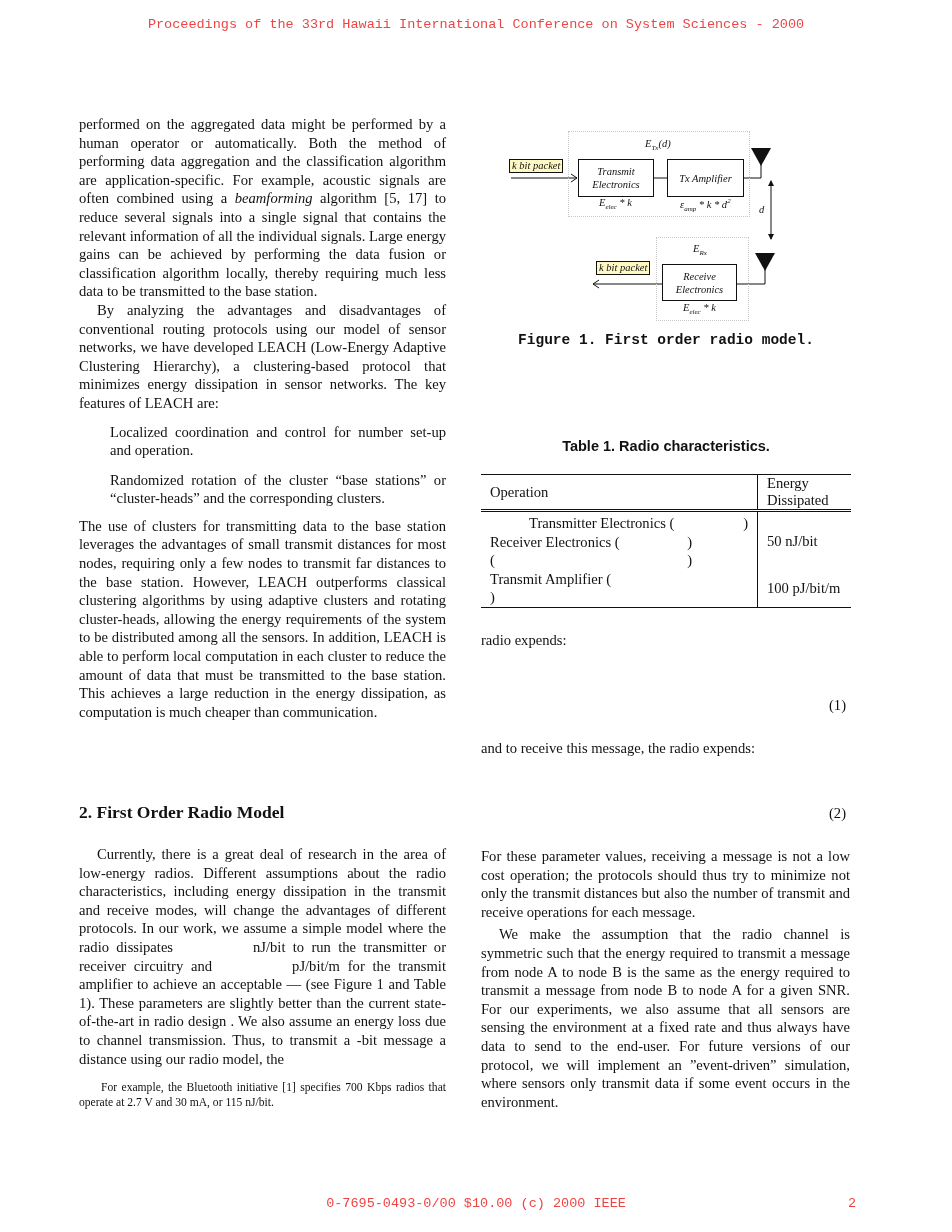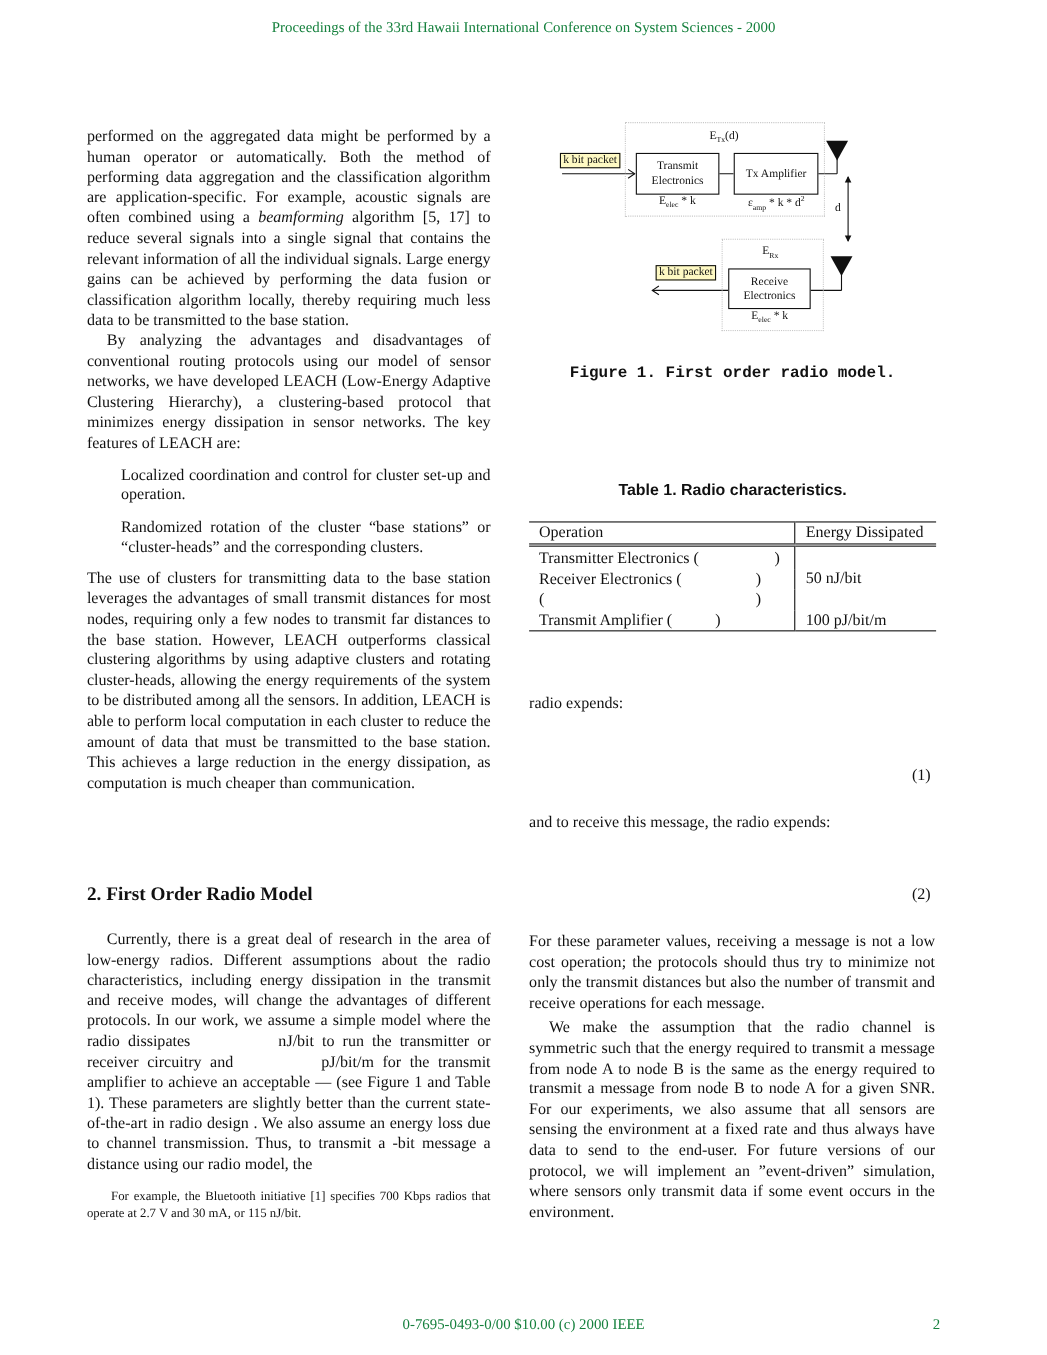--- a/index.html
+++ b/index.html
@@ -1,21 +1,21 @@
 <!DOCTYPE html>
 <html><head>
   <meta charset="utf-8">
   <style>
     html, body { margin: 0; padding: 0; background: #ffffff; }
     body {
       width: 952px; height: 1232px; position: relative; overflow: hidden;
       font-family: "Liberation Serif", serif; color: #111;
     }
     .header, .footer {
-      position: absolute; font-family: Liberation Serif, serif; font-size: 13.5px; color: #15803d;
+      position: absolute; font-family: Liberation Mono, monospace; font-size: 13.5px; color: #ef4444;
     }
     .header { top: 17px; left: 0; width: 952px; text-align: center; }
     .footer-left { top: 1196px; left: 0; width: 952px; text-align: center; }
     .footer-right { top: 1196px; left: 848px; }
 
     .col { position: absolute; font-size: 14.6px; line-height: 18.6px; text-align: justify; }
     .col p { margin: 0; }
     .indent { text-indent: 18px; }
 
     .left-col { left: 79px; width: 367px; }
@@ -25,21 +25,21 @@
     .bullets p { margin: 0 0 11px 0; text-align: justify; }
 
     .section-title { position: absolute; left: 79px; top: 802px; font-size: 17.5px; font-weight: bold; font-family: "Liberation Serif", serif; }
 
     .footnote { position: absolute; left: 79px; top: 1080px; width: 367px; font-size: 11.6px; line-height: 15px; text-align: justify; }
     .footnote .fn-first { text-indent: 22px; }
 
     .caption { position: absolute; font-family: "Liberation Sans", sans-serif; font-weight: bold; font-size: 14.5px; text-align: center; }
 
     
-    .diagram { position: absolute; left: 505px; top: 109px; width: 290px; height: 195px; font-size: 10.5px; }
+    .diagram { position: absolute; left: 505px; top: 129px; width: 290px; height: 195px; font-size: 10.5px; font-style: italic; }
     .dbox { position: absolute; border: 1px solid #c8c8c8; border-style: dotted; }
     .sbox { position: absolute; border: 1px solid #111; background: #fff; text-align: center; line-height: 13px; display: flex; align-items: center; justify-content: center; }
     .lbl { position: absolute; white-space: nowrap; font-size: 10.5px; }
     .pkt { position: absolute; border: 1px solid #111; padding: 0 2px; font-size: 10.5px; line-height: 12px; background: #fef9c3; white-space: nowrap; }
 
     
     .rtable { position: absolute; left: 481px; top: 474px; width: 370px; border-collapse: collapse; font-size: 14.6px; }
     .rtable th, .rtable td { padding: 0 9px; font-weight: normal; }
     .rtable th { text-align: left; border-top: 1px solid #111; border-bottom: 3px double #111; height: 19px; }
     .rtable th.right, .rtable td.right { border-left: 1px solid #111; }
@@ -51,21 +51,21 @@
   </style>
 </head>
 <body>
 
 <div class="header">Proceedings of the 33rd Hawaii International Conference on System Sciences - 2000</div>
 
 <div class="col left-col" style="top:115px;">
   <p><span>performed on the aggregated data might be performed by a human operator or automatically. Both the method of performing data aggregation and the classification algorithm are application-specific. For example, acoustic signals are often combined using a </span><i>beamforming</i><span> algorithm [5, 17] to reduce several signals into a single signal that contains the relevant information of all the individual signals. Large energy gains can be achieved by performing the data fusion or classification algorithm locally, thereby requiring much less data to be transmitted to the base station.</span></p>
   <p class="indent">By analyzing the advantages and disadvantages of conventional routing protocols using our model of sensor networks, we have developed LEACH (Low-Energy Adaptive Clustering Hierarchy), a clustering-based protocol that minimizes energy dissipation in sensor networks. The key features of LEACH are:</p>
   <div class="bullets">
-    <p>Localized coordination and control for cluster set-up and operation.</p>
+    <p>Localized coordination and control for number set-up and operation.</p>
     <p>Randomized rotation of the cluster “base stations” or “cluster-heads” and the corresponding clusters.</p>
   </div>
   <p style="margin-top:-2px;">The use of clusters for transmitting data to the base station leverages the advantages of small transmit distances for most nodes, requiring only a few nodes to transmit far distances to the base station. However, LEACH outperforms classical clustering algorithms by using adaptive clusters and rotating cluster-heads, allowing the energy requirements of the system to be distributed among all the sensors. In addition, LEACH is able to perform local computation in each cluster to reduce the amount of data that must be transmitted to the base station. This achieves a large reduction in the energy dissipation, as computation is much cheaper than communication.</p>
 </div>
 
 <div class="section-title">2. First Order Radio Model</div>
 
 <div class="col left-col" style="top:845px;">
   <p class="indent"><span>Currently, there is a great deal of research in the area of low-energy radios. Different assumptions about the radio characteristics, including energy dissipation in the transmit and receive modes, will change the advantages of different protocols. In our work, we assume a simple model where the radio dissipates</span><span style="display:inline-block;width:80px;"></span><span>nJ/bit to run the transmitter or receiver circuitry and</span><span style="display:inline-block;width:80px;"></span><span>pJ/bit/m</span> <span>for the transmit amplifier to achieve an acceptable — (see Figure 1 and Table 1). These parameters are slightly better than the current state-of-the-art in radio design . We also assume an energy loss due to channel transmission. Thus, to transmit a -bit message a distance using our radio model, the</span></p>
 </div>
@@ -141,21 +141,21 @@
 <table class="rtable">
   <thead>
     <tr>
       <th>Operation</th>
       <th class="right">Energy Dissipated</th>
     </tr>
   </thead>
   <tbody>
     <tr>
       <td style="padding-top:2px;">
-          <div class="op" style="width:219px;">
+          <div class="op" style="width:219px;margin-left:39px;">
             <span>Transmitter Electronics (</span>
             <span>)</span>
           </div>
         </td>
       <td class="right" rowspan="3">50 nJ/bit</td>
     </tr>
     <tr>
       <td>
           <div class="op" style="width:202px;">
             <span>Receiver Electronics (</span>
@@ -166,21 +166,21 @@
     <tr>
       <td>
           <div class="op" style="width:202px;">
             <span>(</span>
             <span>)</span>
           </div>
         </td>
     </tr>
     <tr class="last">
       <td>
-          <div class="op" style="width:165px;">
+          <div class="op" style="width:165px;flex-direction:column;">
             <span>Transmit Amplifier (</span>
             <span>)</span>
           </div>
         </td>
       <td class="right">100 pJ/bit/m</td>
     </tr>
   </tbody>
 </table>
 
 <div class="col right-col" style="top:631px;">radio expends:</div>

